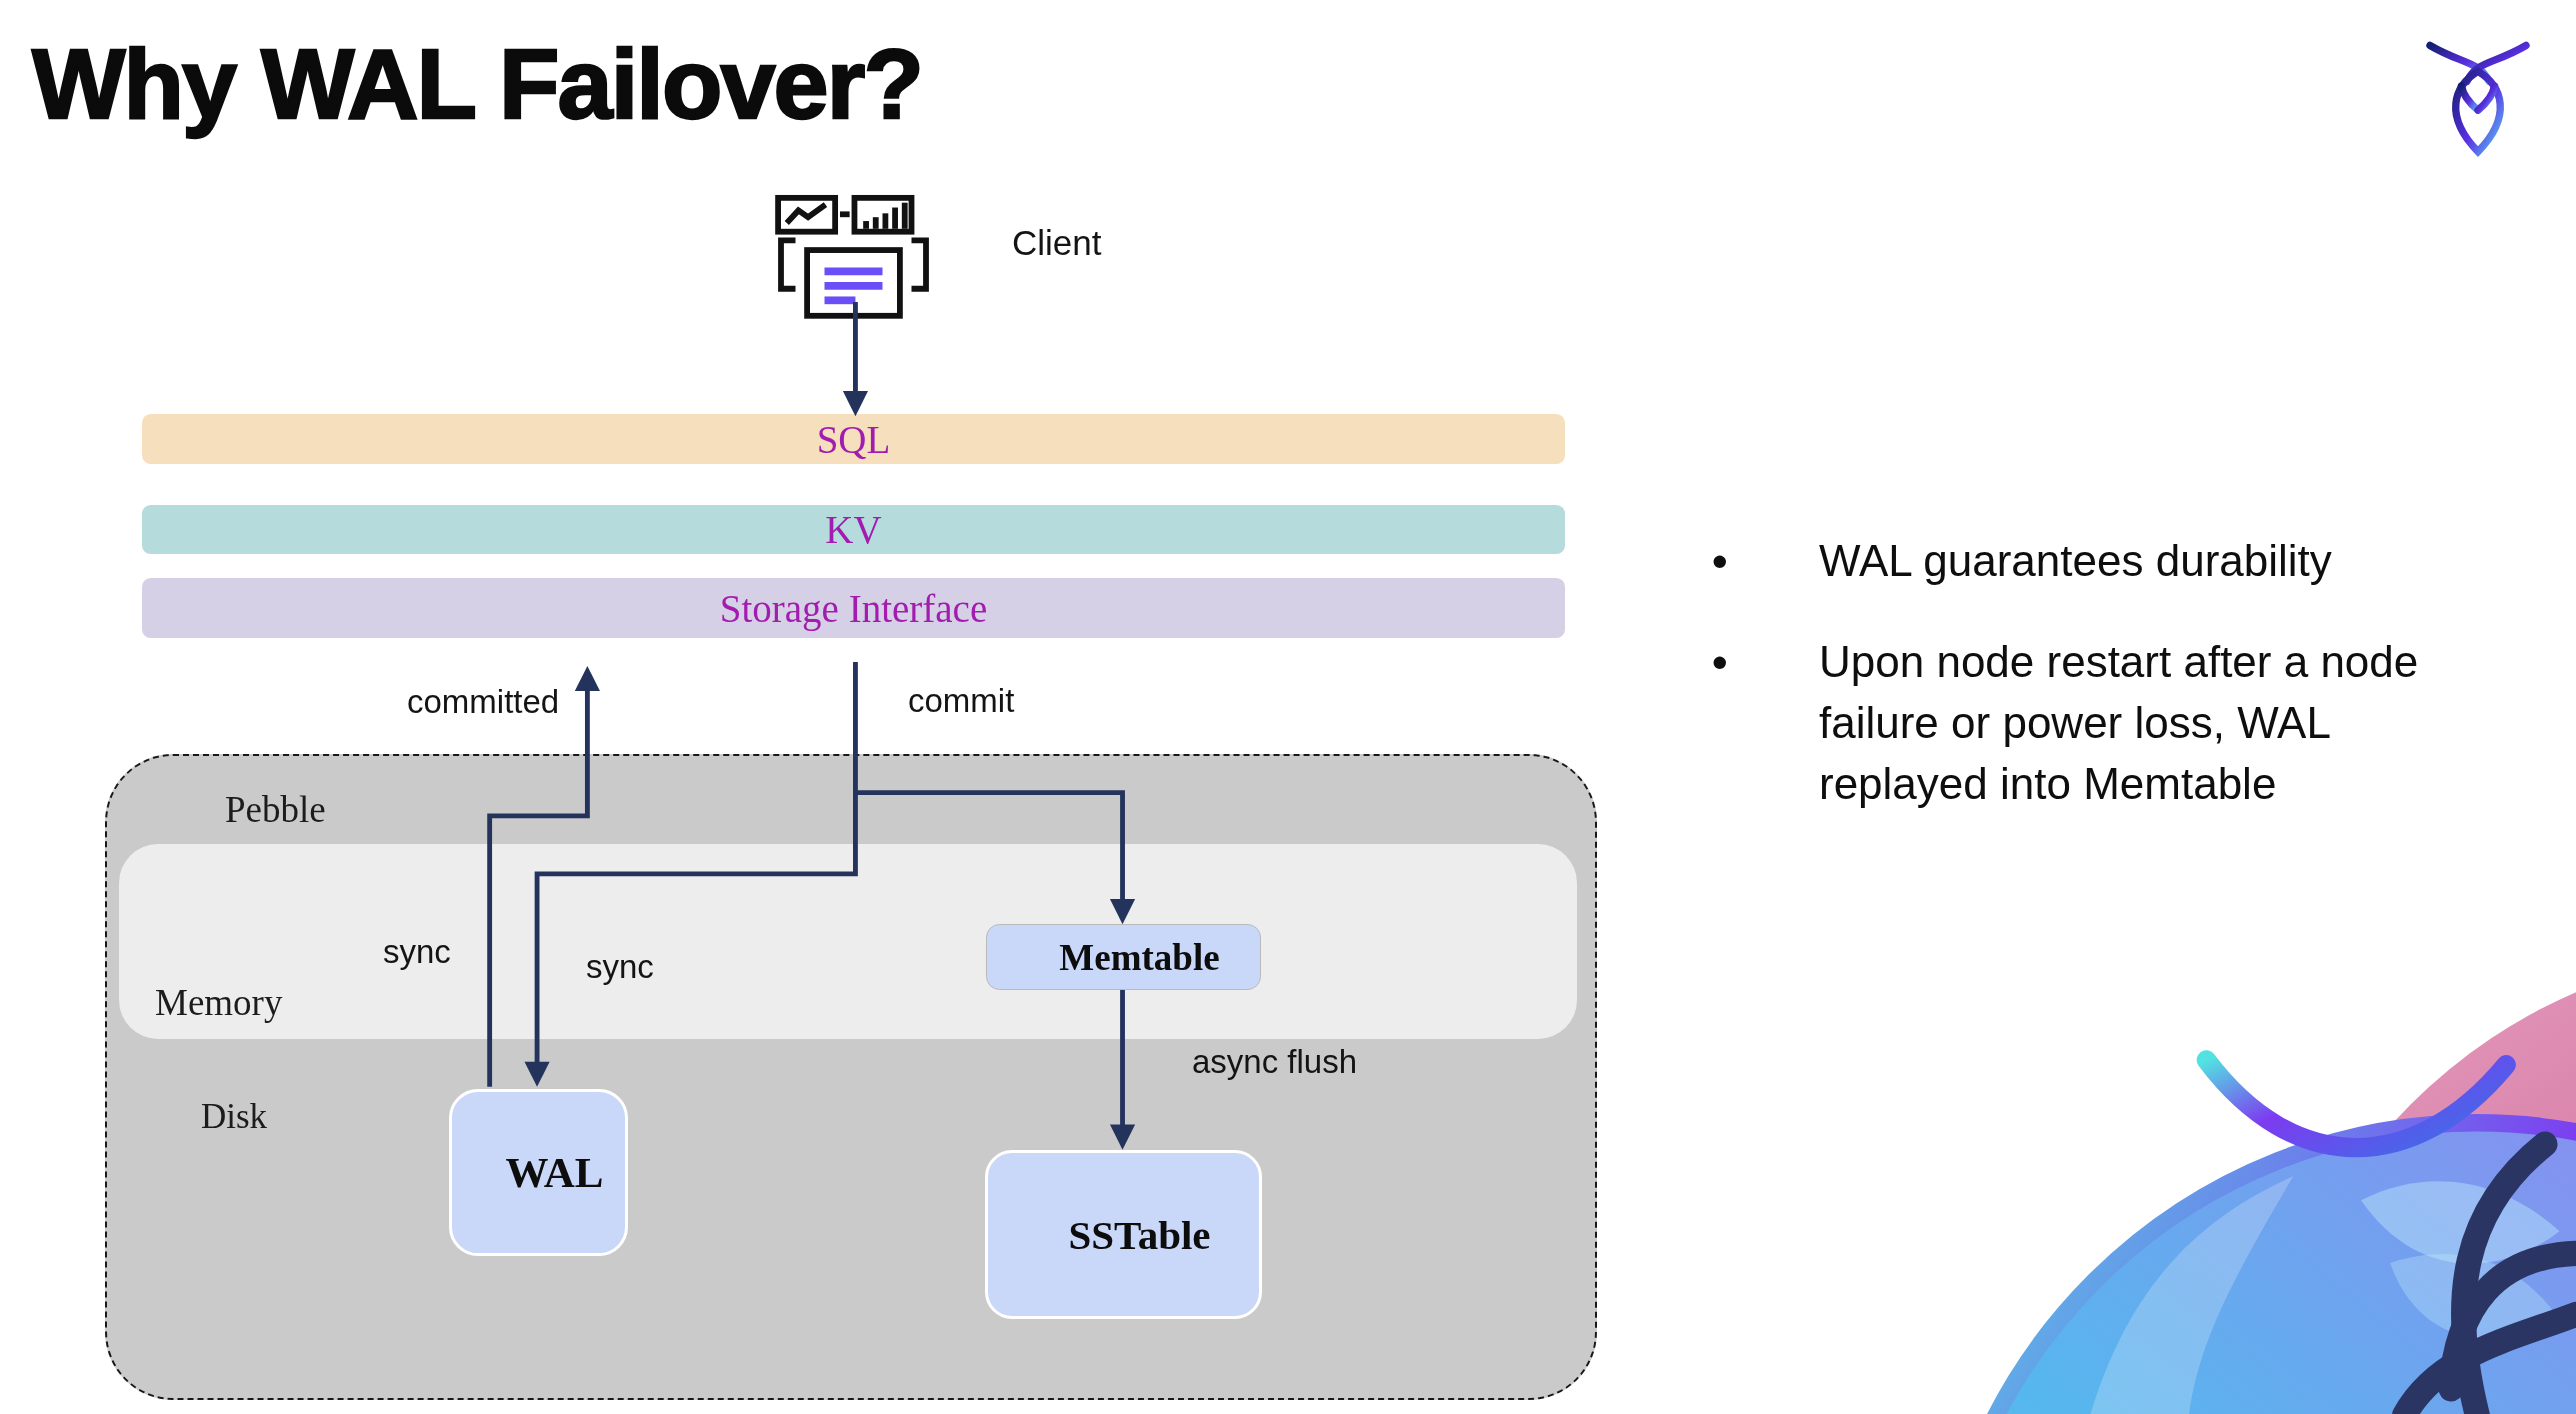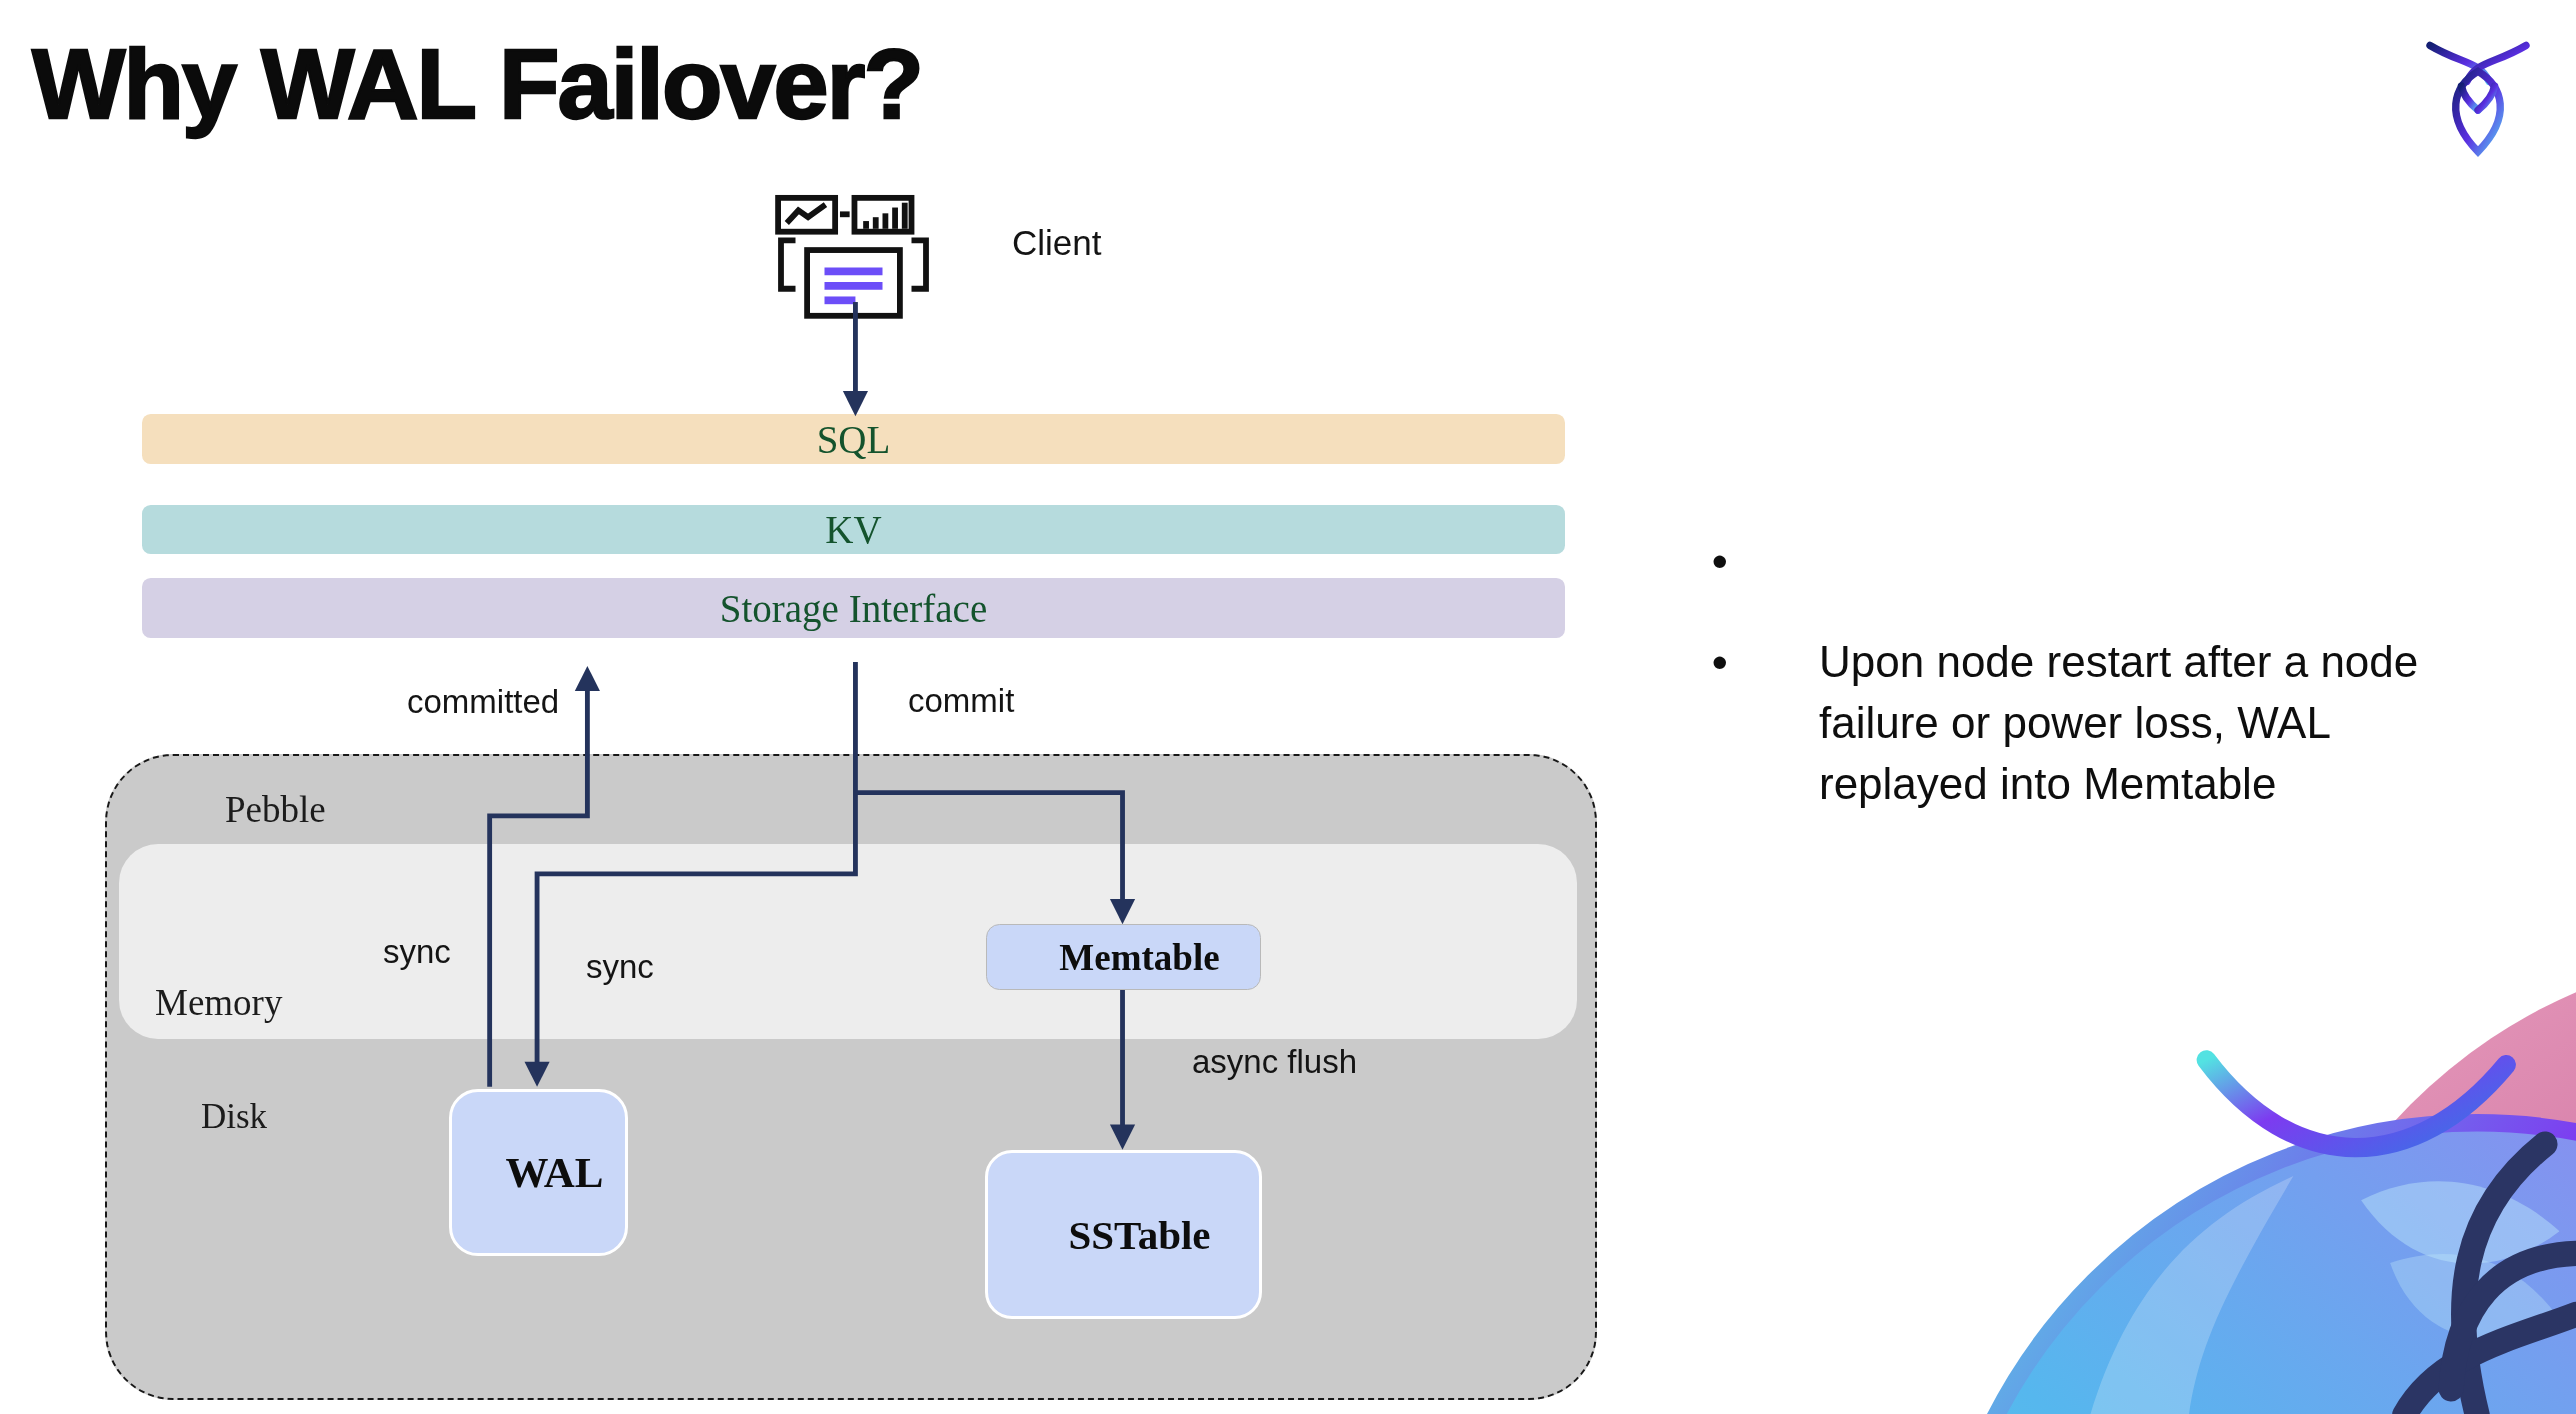--- a/index.html
+++ b/index.html
@@ -22,21 +22,21 @@
   .client-label {
     position:absolute; left:1012px; top:223px;
     font-size:35px; color:#141414;
   }
   
   .bar {
     position:absolute; left:142px; width:1423px;
     border-radius:8.7px; box-sizing:border-box;
     display:flex; align-items:center; justify-content:center;
     font-family:"Liberation Serif","DejaVu Serif",serif;
-    font-size:39px; color:#14532d;text-align:right;
+    font-size:39px; color:#a21caf;text-align:right;
   }
   .bar-sql     { top:414px; height:50px; background:#f5dfbd; }
   .bar-kv      { top:505px; height:49px; background:#b6dbdd; }
   .bar-storage { top:578px; height:60px; background:#d5d0e5; }
   
   .pebble {
     position:absolute; left:105px; top:754px; width:1492px; height:646px;
     background:#cacaca; border:2.9px dashed #181818; border-radius:68px;
     box-sizing:border-box;
   }
@@ -182,20 +182,21 @@
   <div class="node node-memtable">
     <span>Memtable</span>
   </div>
   <div class="node node-sstable">
     <span>SSTable</span>
   </div>
 
   <ul class="bullets">
     <li>
       <span class="dot">●</span>
+      <span class="txt">WAL guarantees durability</span>
     </li>
     <li>
       <span class="dot">●</span>
       <span class="txt">Upon node restart after a node failure or power loss, WAL replayed into Memtable</span>
     </li>
   </ul>
 
   <svg class="corner-art" viewBox="0 0 622 462">
     <defs>
       <linearGradient id="gpink" x1="0" y1="0" x2="0.7" y2="1">

